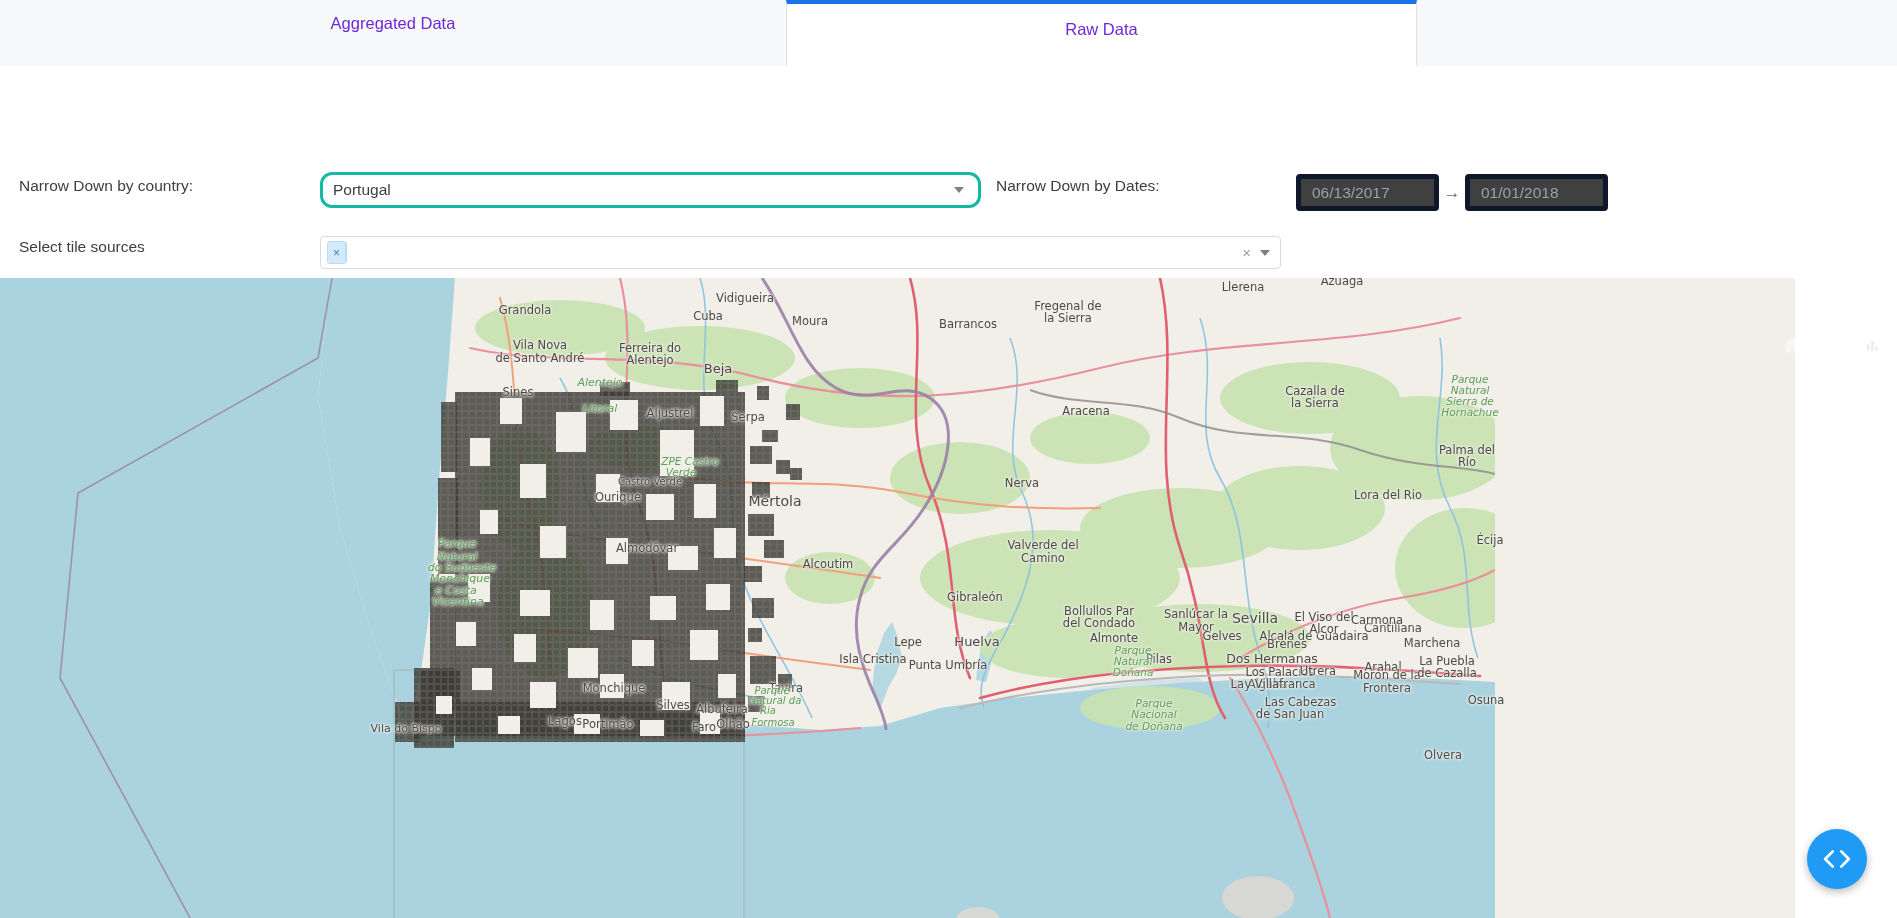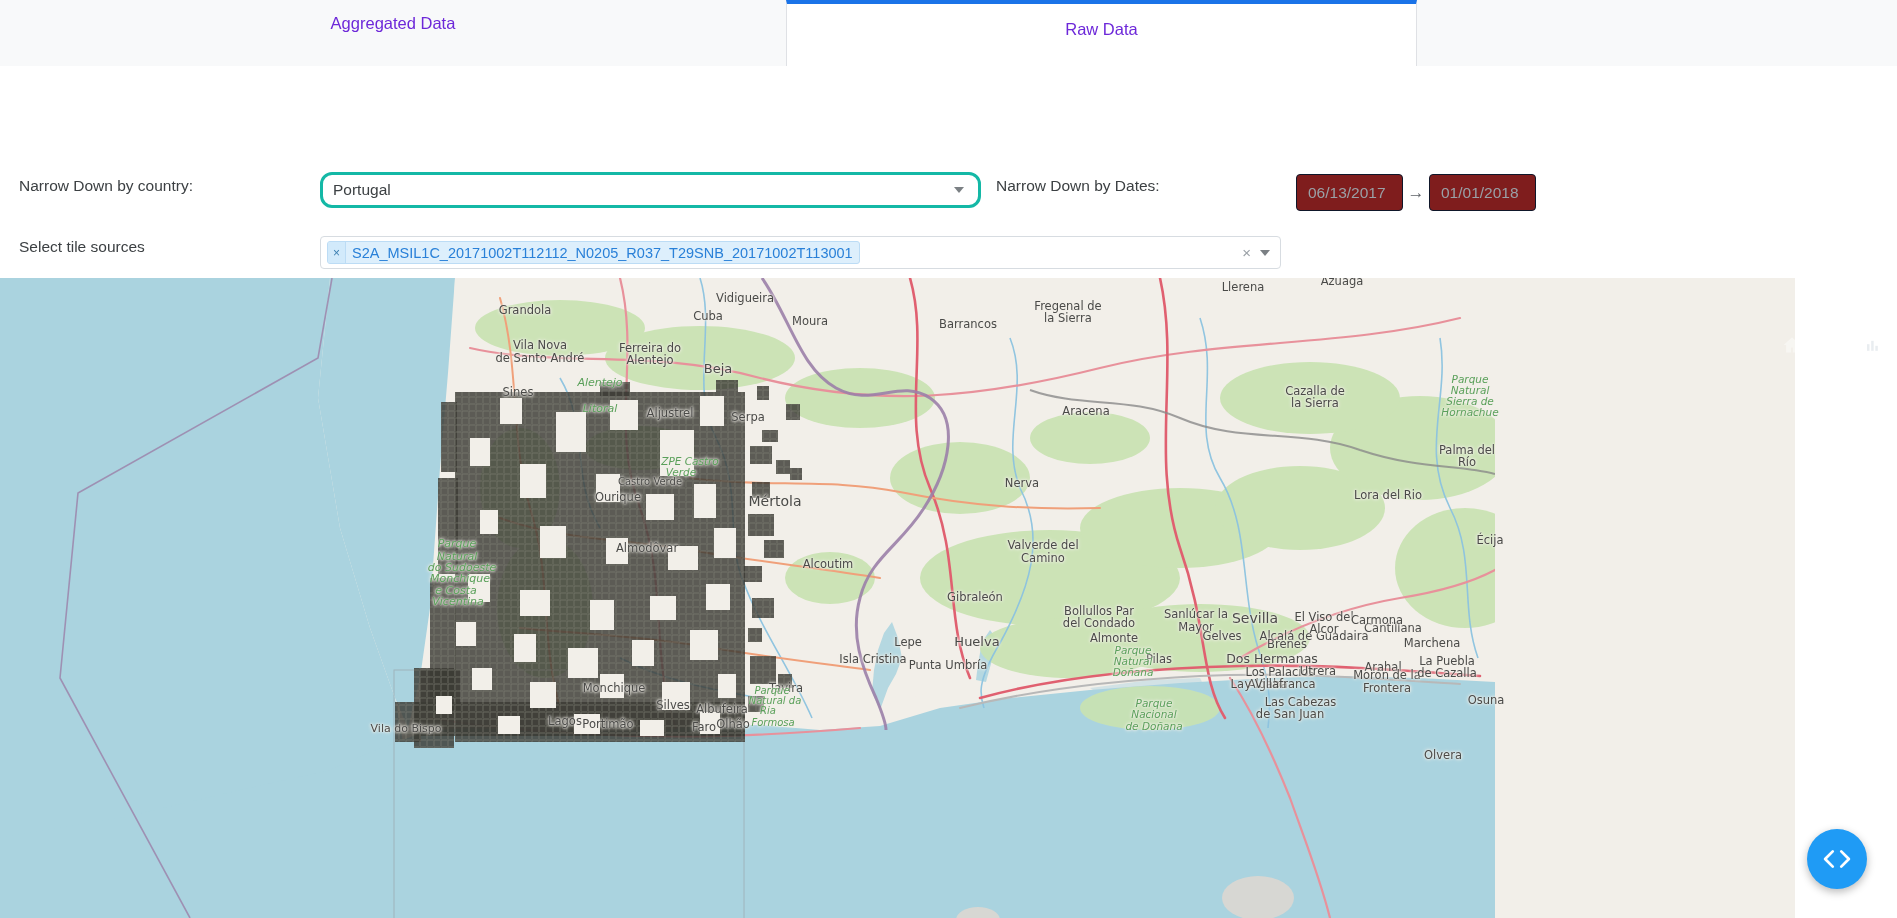--- a/index.html
+++ b/index.html
@@ -158,24 +158,24 @@
     flex: 0 0 auto;
   }
 
   
   .date-group {
     position: absolute;
     left: 1296px; top: 108px;
     display: flex; align-items: center;
   }
   .date-input {
-    width: 107px; height: 37px;
-    border: 1px solid #0f172a;
+    width: 143px; height: 37px;
+    border: 5px solid #0f172a;
     border-radius: 4px;
-    background: #7f1d1d;
+    background: #404040;
     display: flex; align-items: center;
     padding: 0 11px;
     font-size: 15.5px;
     color: #9aa0a6;
   }
   .date-arrow {
     width: 26px;
     display: flex; align-items: center; justify-content: center;
     color: #5f6368;
     font-size: 17px;
@@ -288,21 +288,20 @@
     <span class="sel-value">Portugal</span>
     <span class="caret"></span>
   </div>
 
   <div class="fieldlabel lbl-tile">Select tile sources</div>
 
   <div class="multiselect ms-tiles">
     <div class="chips">
       <span class="chip">
         <span class="chip-x">×</span>
-        <span class="chip-label">S2A_MSIL1C_20171002T112112_N0205_R037_T29SNB_20171002T113001</span>
       </span>
     </div>
     <div class="ms-caret-wrap">
       <span class="clear-x">×</span>
       <span class="caret"></span>
     </div>
   </div>
 
   <div class="multiselect ms-labels">
     <div class="chips">

